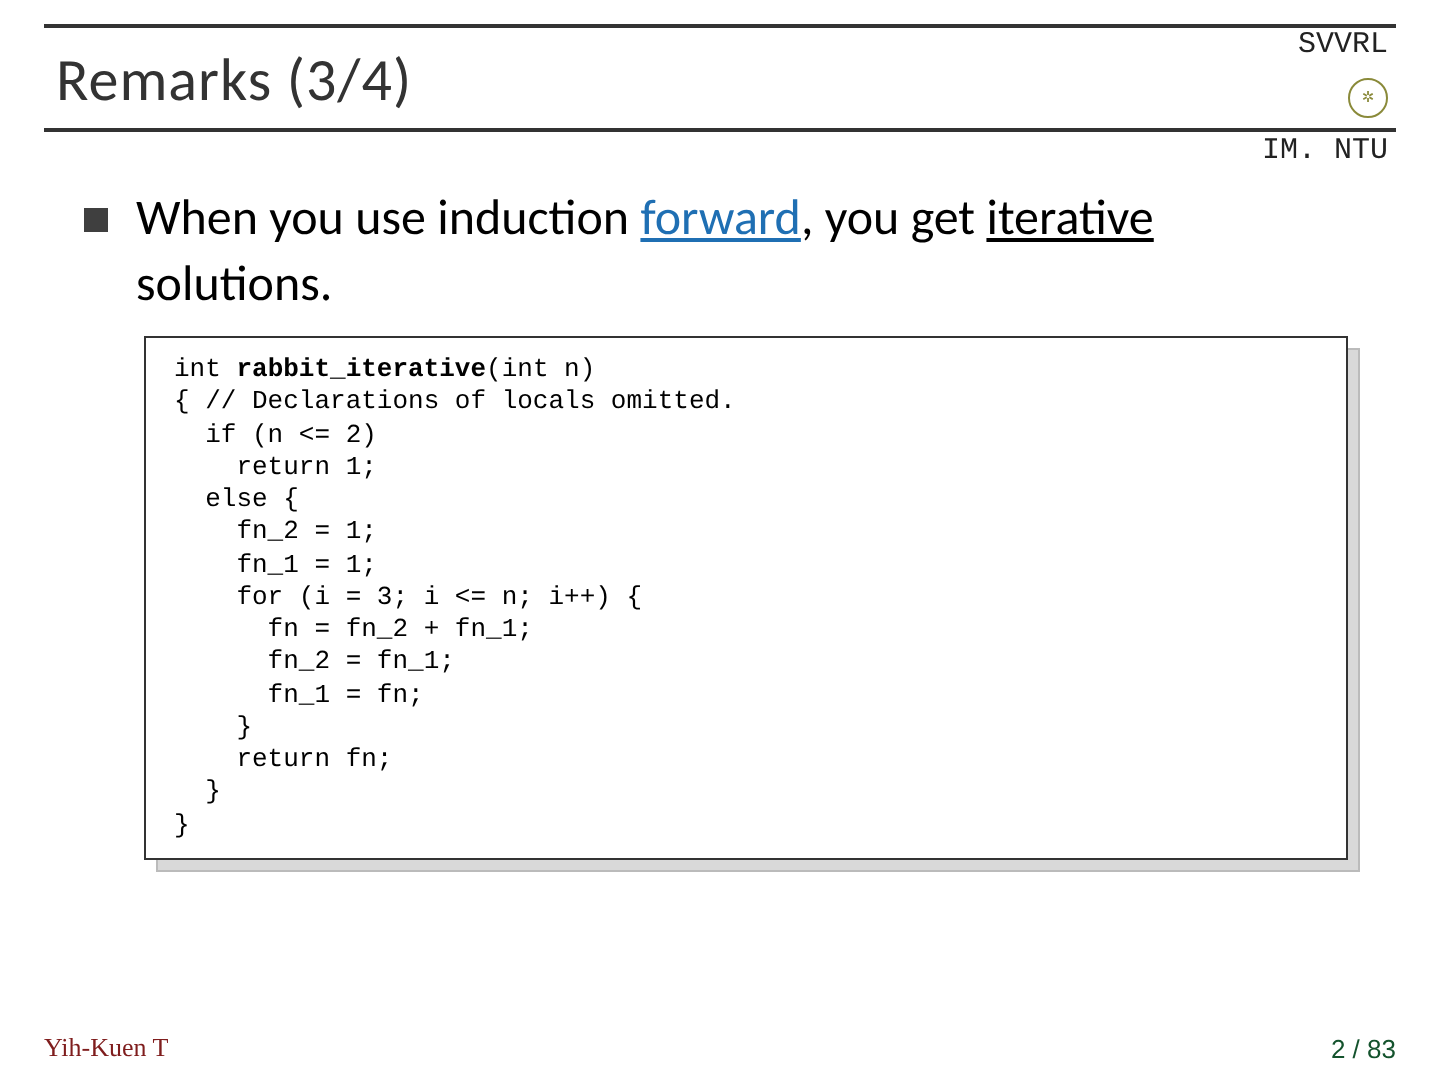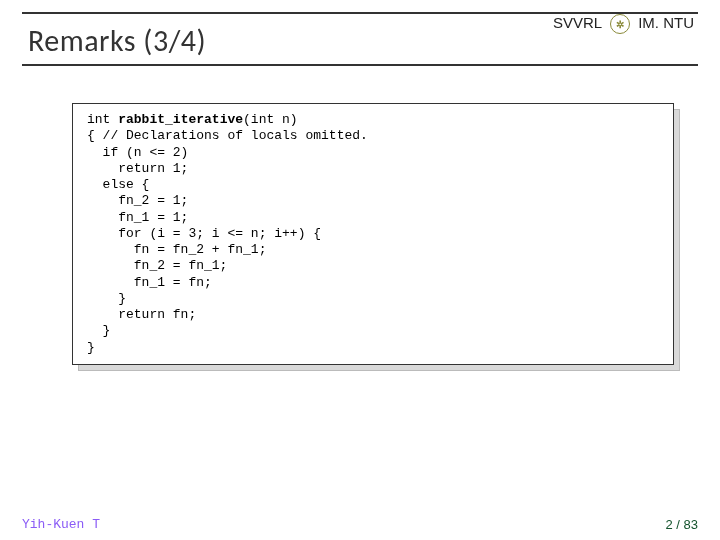--- a/index.html
+++ b/index.html
@@ -42,25 +42,26 @@
     right: 22px;
     top: 64px;
     height: 2px;
     background: #333;
   }
   .top-right {
     position: absolute;
     top: 14px;
     right: 26px;
     display: flex;
-    align-items: flex-start;
+    align-items: flex-end;
     gap: 8px;
     font-size: 15px;
     color: #222;
-    font-family: Liberation Sans, sans-serif;
+    font-family: Liberation Mono, monospace;
+    flex-direction: column;
   }
   .logo {
     width: 20px;
     height: 20px;
     border-radius: 50%;
     border: 1.5px solid #8a8a3a;
     display: inline-flex;
     align-items: center;
     justify-content: center;
     font-size: 10px;
@@ -113,22 +114,22 @@
     line-height: 1.25;
     white-space: pre;
     color: #000;
   }
   .fn-name { font-weight: bold; }
   .footer-left {
     position: absolute;
     bottom: 8px;
     left: 22px;
     font-size: 13px;
-    color: #8b5cf6;
-    font-family: Liberation Mono, monospace;
+    color: #7f1d1d;
+    font-family: Liberation Serif, serif;
   }
   .footer-right {
     position: absolute;
     bottom: 8px;
     right: 22px;
     font-size: 13px;
     color: #14532d;
     font-family: Arial, sans-serif;
   }
 </style>
@@ -145,20 +146,26 @@
     <div class="top-right">
       <span>SVVRL</span>
       <span class="logo">
           <span>✲</span>
         </span>
       <span><span>IM. NTU</span></span>
     </div>
   </div>
 
   <div class="body">
+    <div class="bullet-row">
+      <div class="bullet-sq"></div>
+      <div class="bullet-text">
+        <span>When you use induction </span><span class="fwd">forward</span><span>, you get </span><span class="iter">iterative</span><span> solutions.</span>
+      </div>
+    </div>
 
     <div class="codebox-wrap">
       <div class="codebox-shadow"></div>
       <div class="codebox"><span>int </span><span class="fn-name">rabbit_iterative</span><span>(int n)</span>
 <span>{ // Declarations of locals omitted.</span>
 <span>  if (n &lt;= 2)</span>
 <span>    return 1;</span>
 <span>  else {</span>
 <span>    fn_2 = 1;</span>
 <span>    fn_1 = 1;</span>

